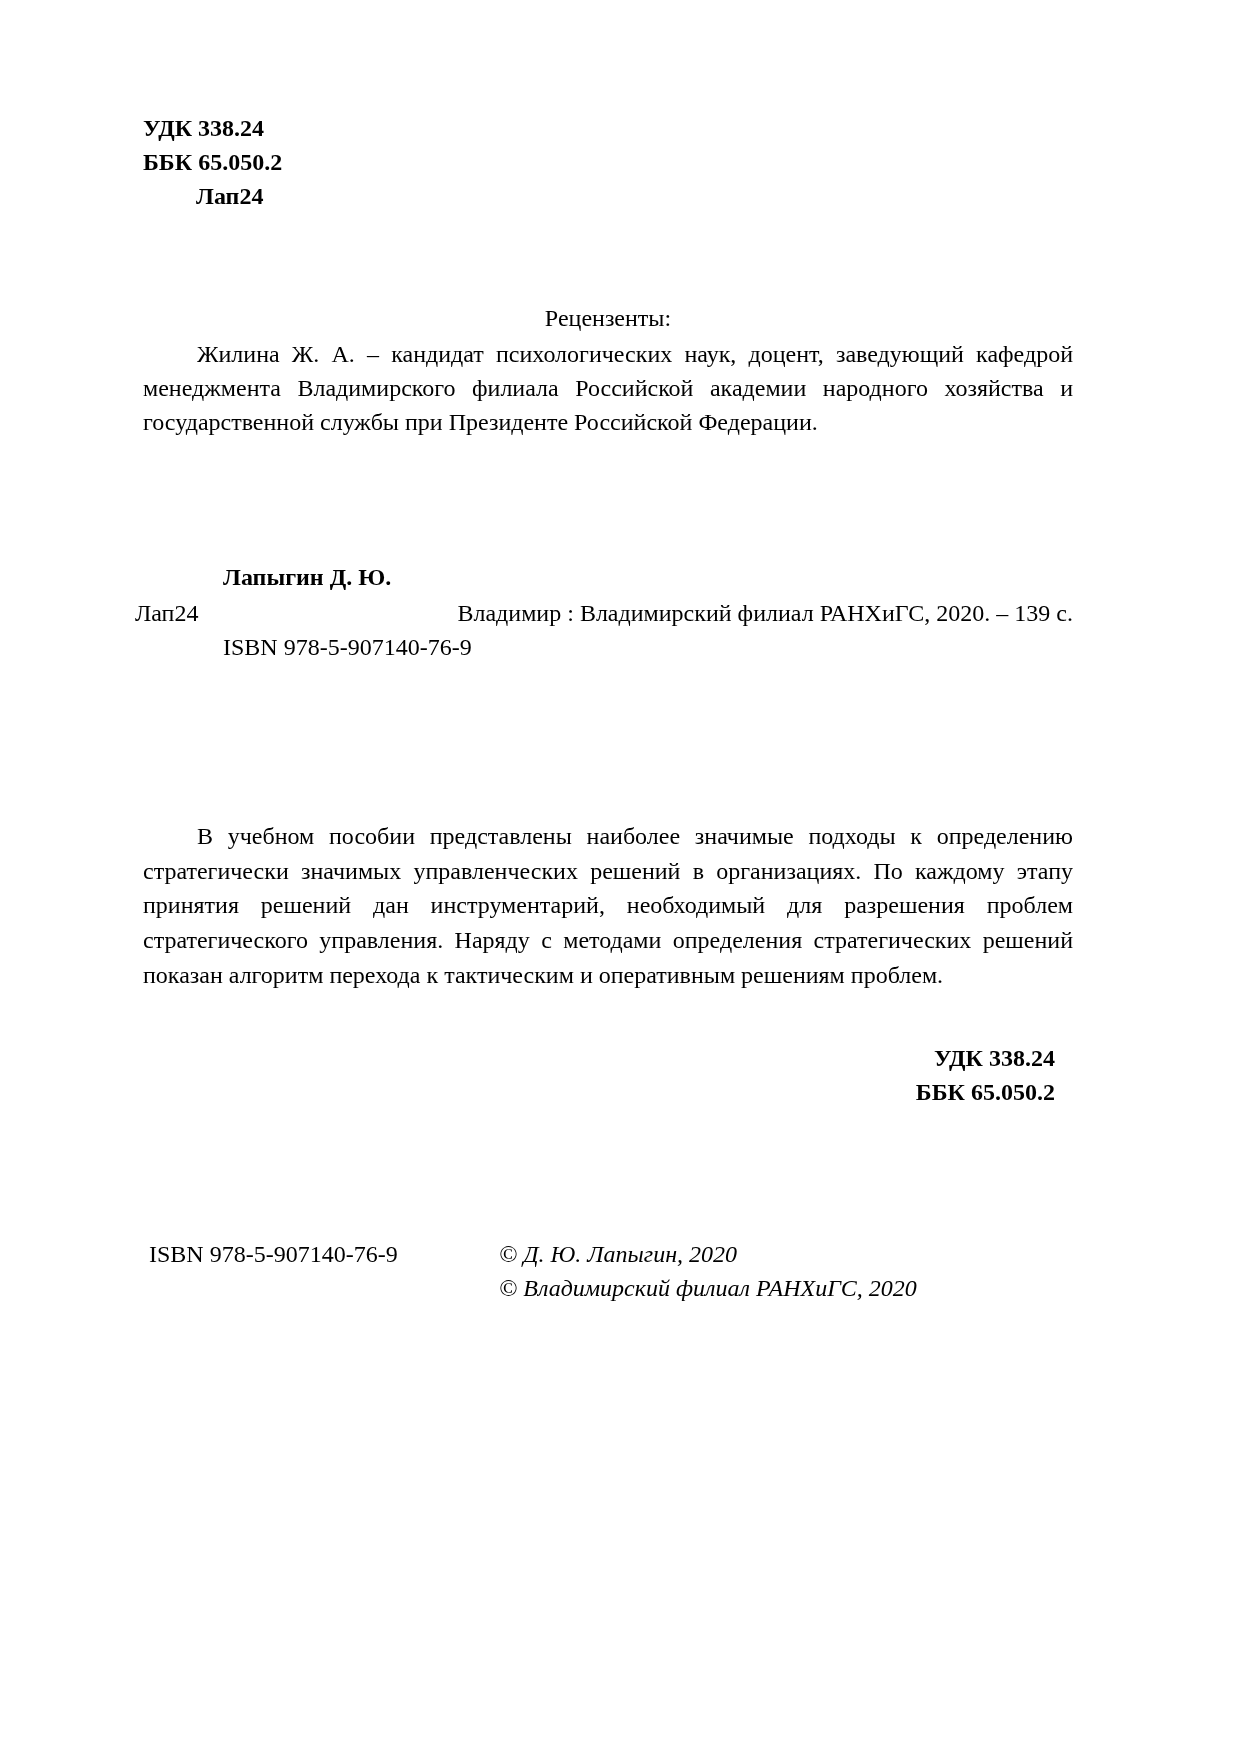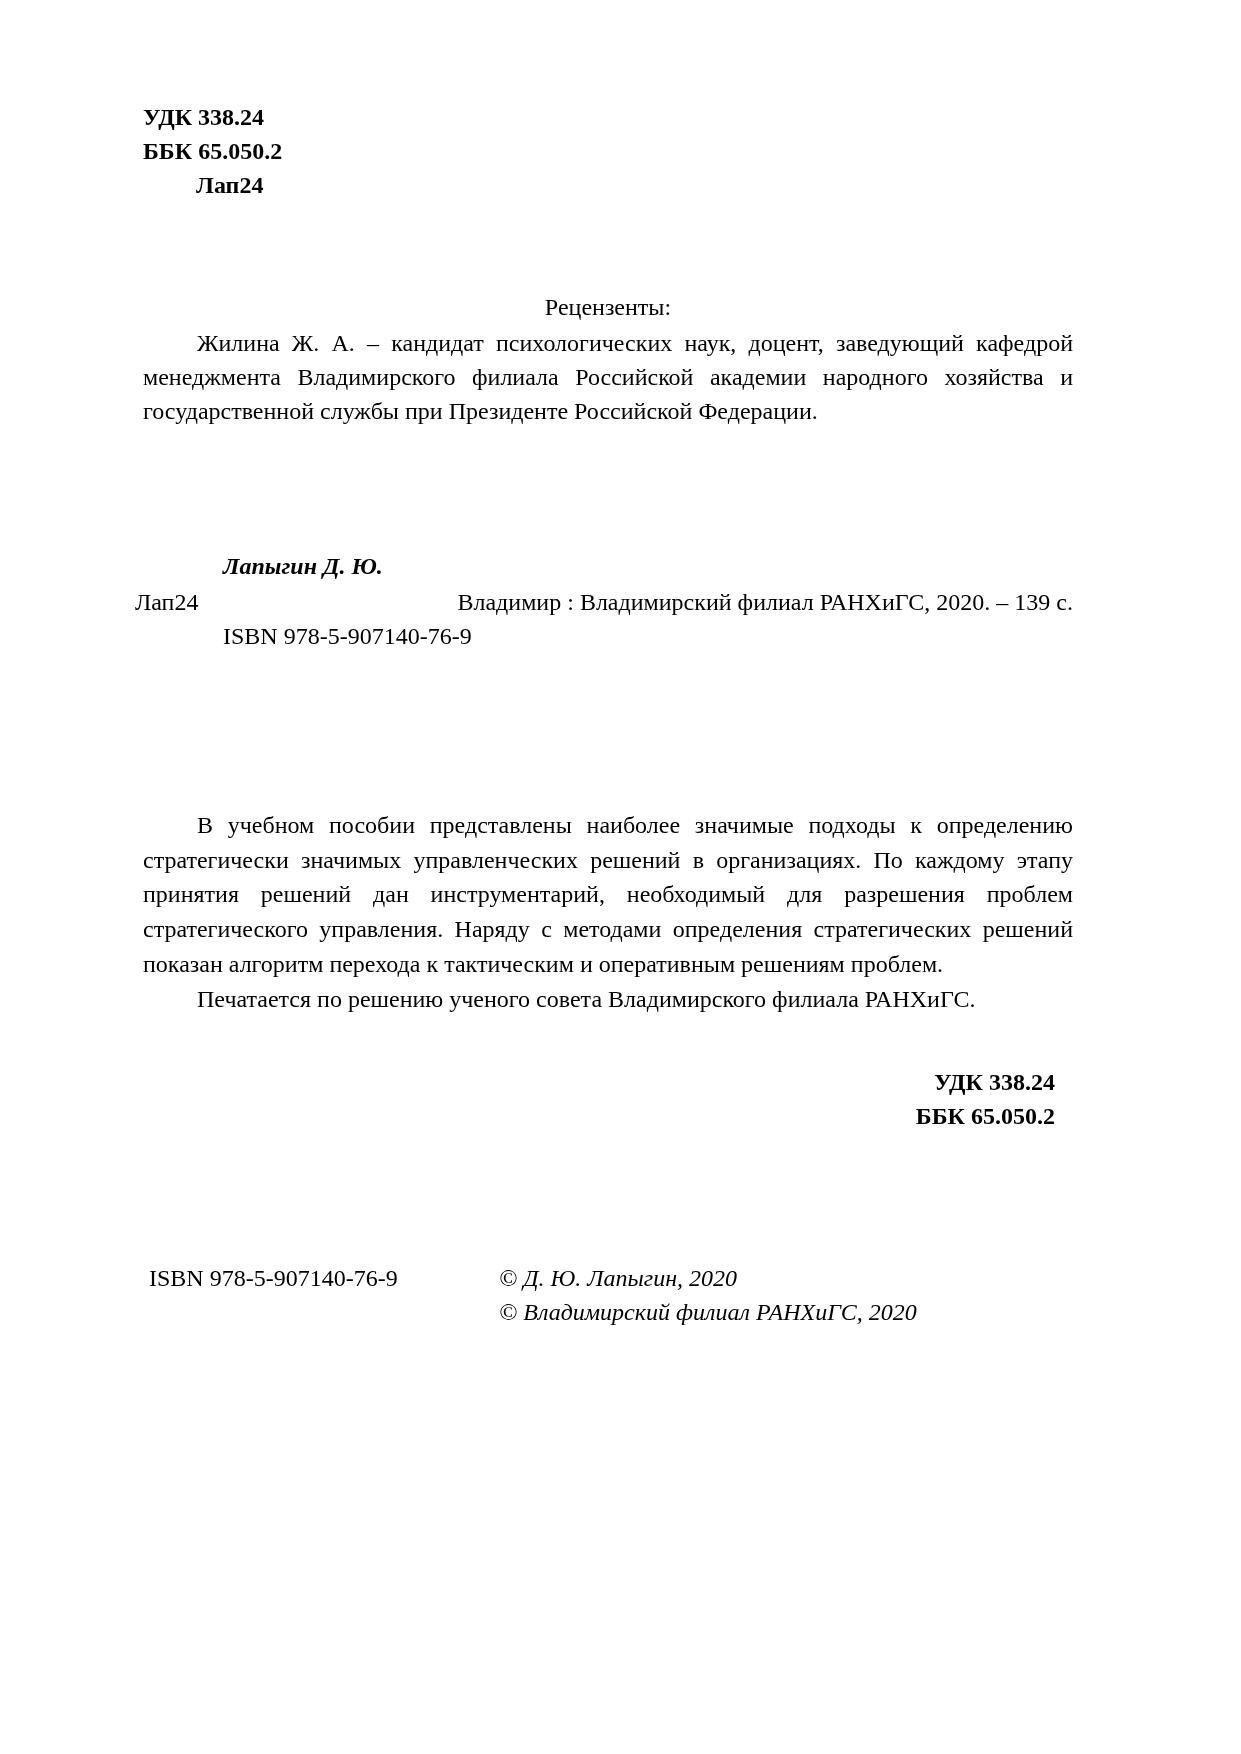--- a/index.html
+++ b/index.html
@@ -4,21 +4,21 @@
 <style>
   html, body {
     margin: 0;
     padding: 0;
     background: #ffffff;
   }
   .page {
     position: relative;
     width: 1241px;
     height: 1450px;
-    margin: 4px auto;
+    margin: 15px auto;
     background: #ffffff;
     font-family: "Liberation Serif", "DejaVu Serif", serif;
     color: #000000;
     box-sizing: border-box;
   }
   .content {
     position: absolute;
     left: 143px;
     top: 0;
     width: 930px;
@@ -56,21 +56,20 @@
   .bib {
     margin-top: 120px;
     font-size: 24px;
     line-height: 1.42;
     position: relative;
   }
   .bib .author {
     font-weight: bold;
     margin-left: 80px;
     margin-bottom: 2px;
-    font-style: italic;
   }
   .bib .record {
     position: relative;
     padding-left: 80px;
   }
   .bib .sigla {
     position: absolute;
     left: -8px;
     top: 0;
     width: 80px;
@@ -153,21 +152,20 @@
       <div class="author">Лапыгин Д. Ю.</div>
       <div class="record">
         <span class="sigla">Лап24</span>
         <p class="title-line last">Владимир : Владимирский филиал РАНХиГС, 2020. – 139 с.</p>
         <p class="isbn">ISBN 978-5-907140-76-9</p>
       </div>
     </div>
 
     <div class="annotation">
       <p>В учебном пособии представлены наиболее значимые подходы к определению стратегически значимых управленческих решений в организациях. По каждому этапу принятия решений дан инструментарий, необходимый для разрешения проблем стратегического управления. Наряду с методами определения стратегических решений показан алгоритм перехода к тактическим и оперативным решениям проблем.</p>
-      <p class="plain">Печатается по решению ученого совета Владимирского филиала РАНХиГС.</p>
     </div>
 
     <div class="codes-right">
       <div>УДК 338.24</div>
       <div>ББК 65.050.2</div>
     </div>
 
     <div class="footer">
       <div class="isbn-foot">ISBN 978-5-907140-76-9</div>
       <div class="rights">

